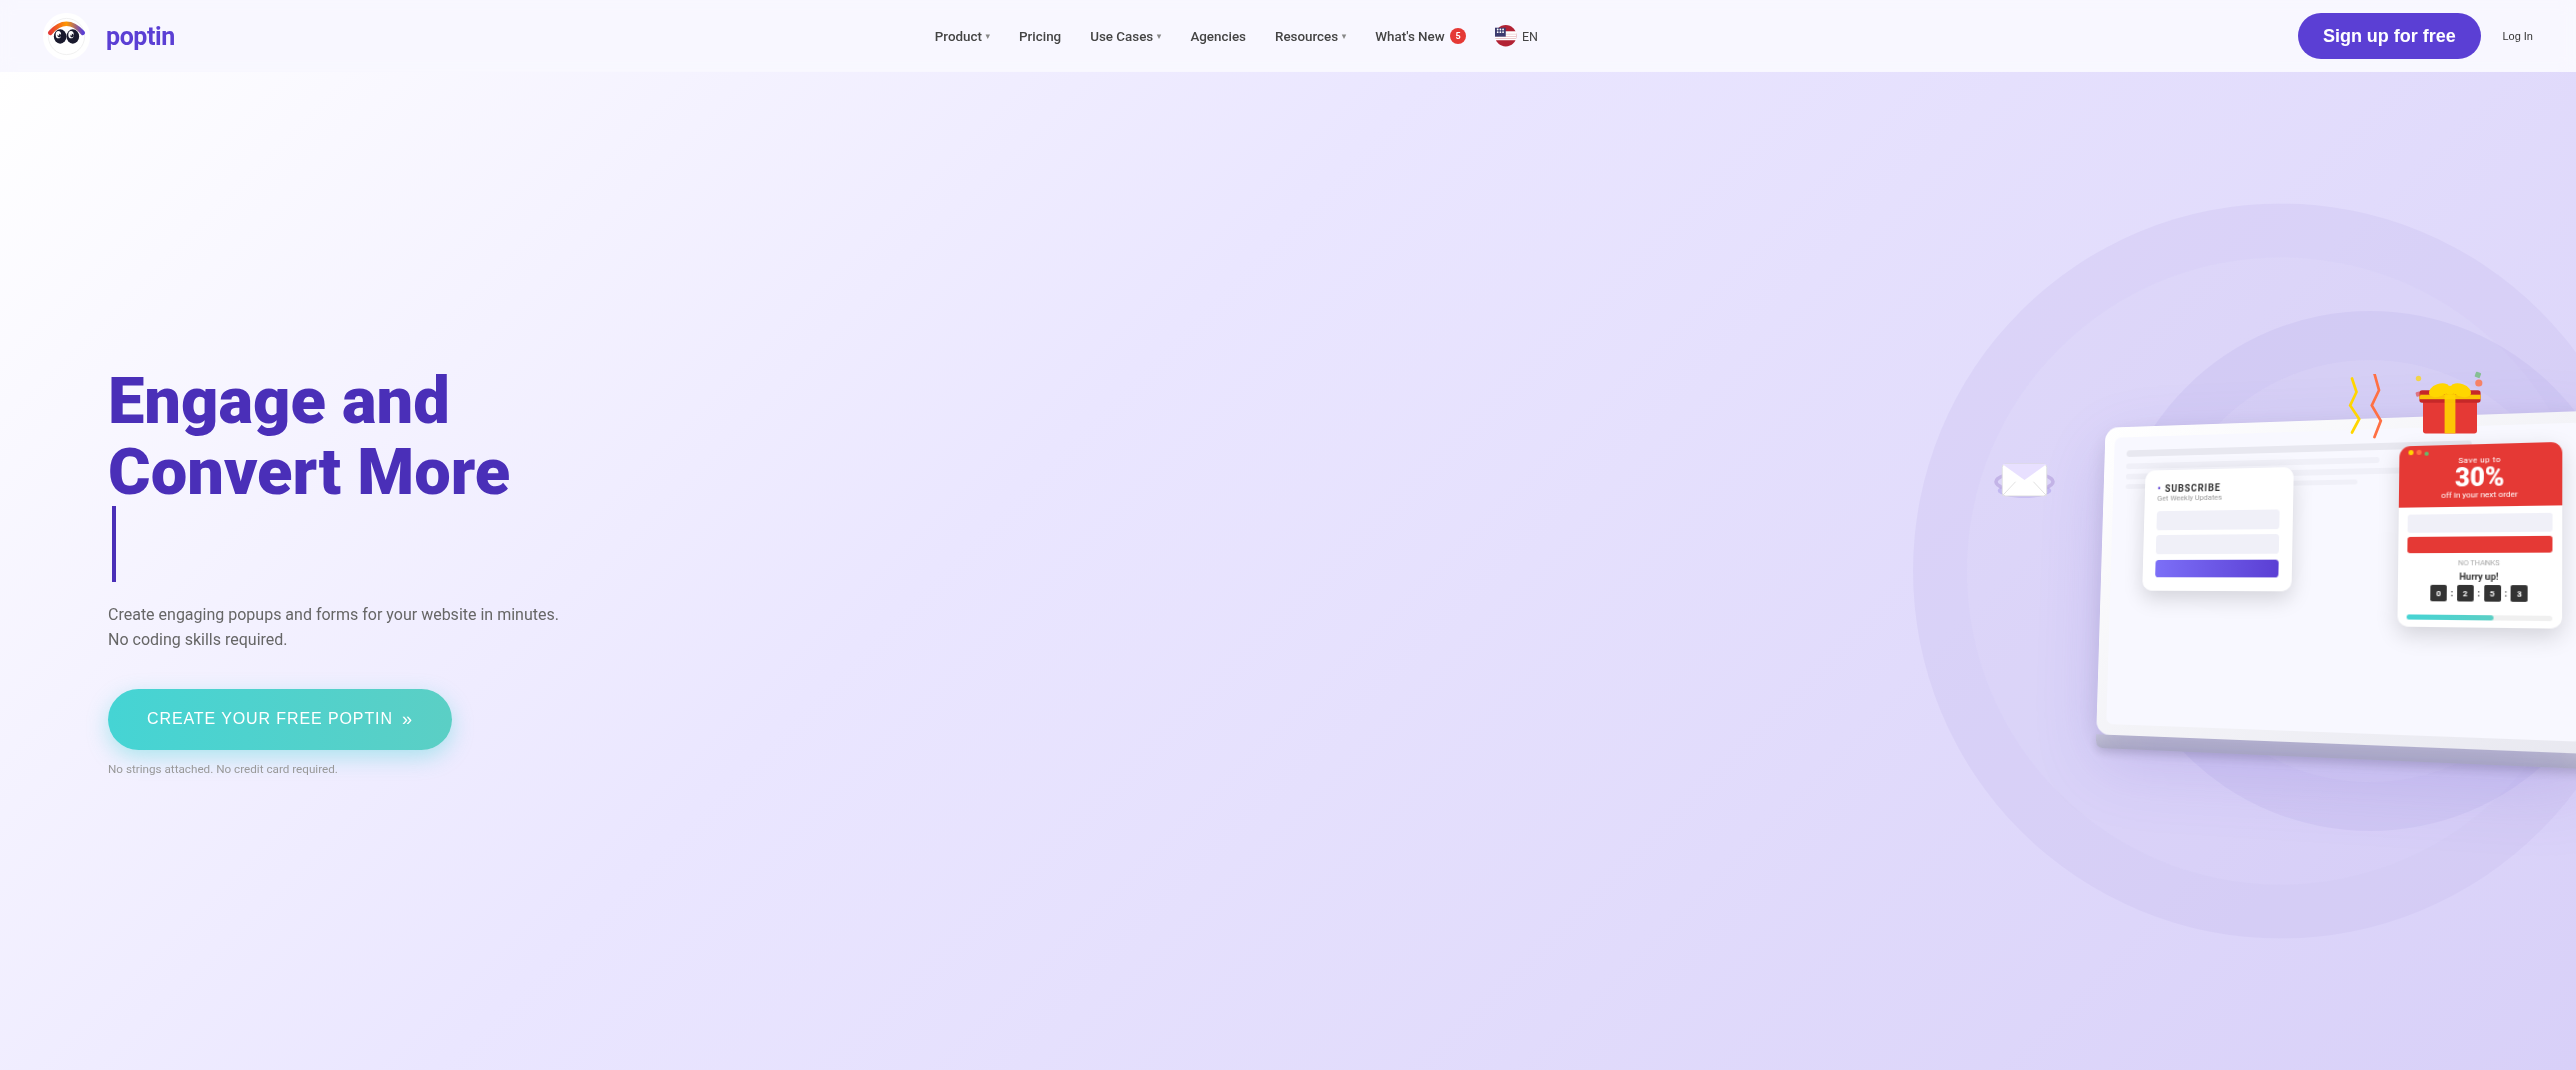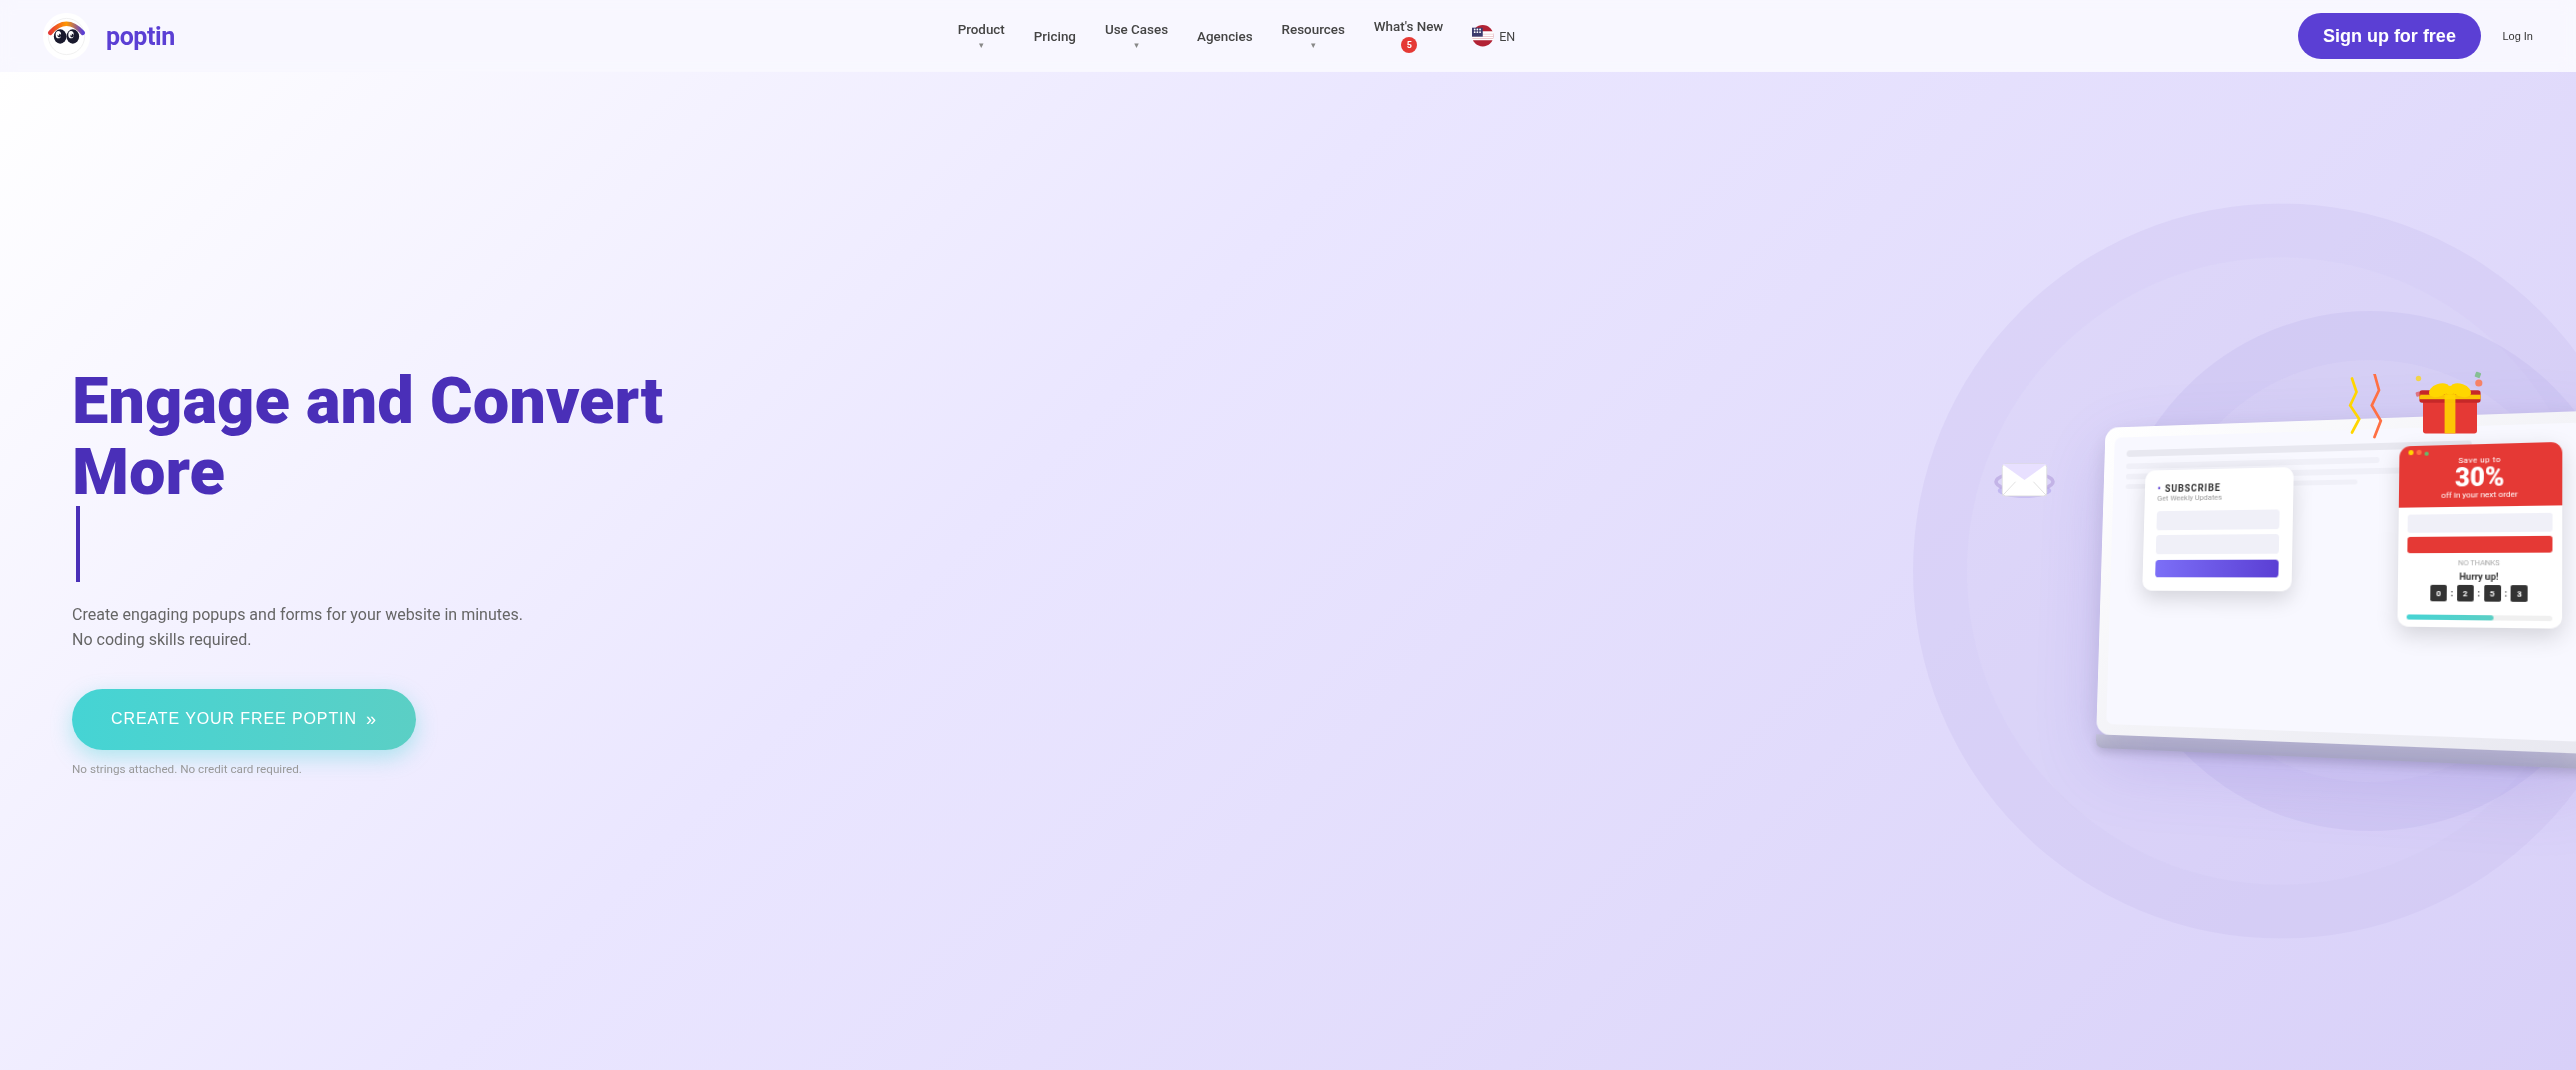--- a/index.html
+++ b/index.html
@@ -50,21 +50,20 @@
 
     .nav-item {
       display: flex;
       align-items: center;
       gap: 3.6px;
       font-size: 13.4px;
       color: #444;
       cursor: pointer;
       white-space: nowrap;
       font-weight: 500;
-      flex-direction: column;
     }
 
     .chevron {
       font-size: 9px;
       color: #888;
     }
 
     .whats-new-badge {
       display: inline-flex;
       align-items: center;
@@ -135,21 +134,21 @@
       width: 627px;
       height: 627px;
       border-radius: 50%;
       background: rgba(200,190,240,0.18);
       border: 54px solid rgba(200,190,240,0.12);
     }
 
     .hero-content {
       position: relative;
       z-index: 2;
-      padding: 54px 72px;
+      padding: 54px 108px;
       max-width: 807px;
     }
 
     .hero-title {
       font-size: 65px;
       font-weight: 900;
       color: #4a2fb8;
       line-height: 1.1;
       margin-bottom: 21.5px;
     }

